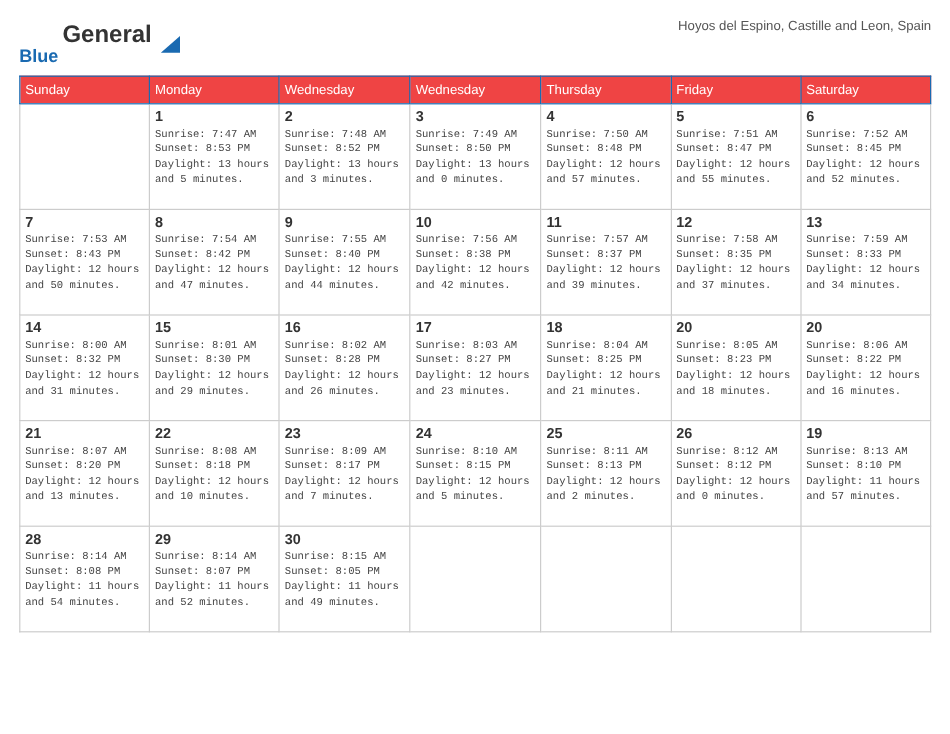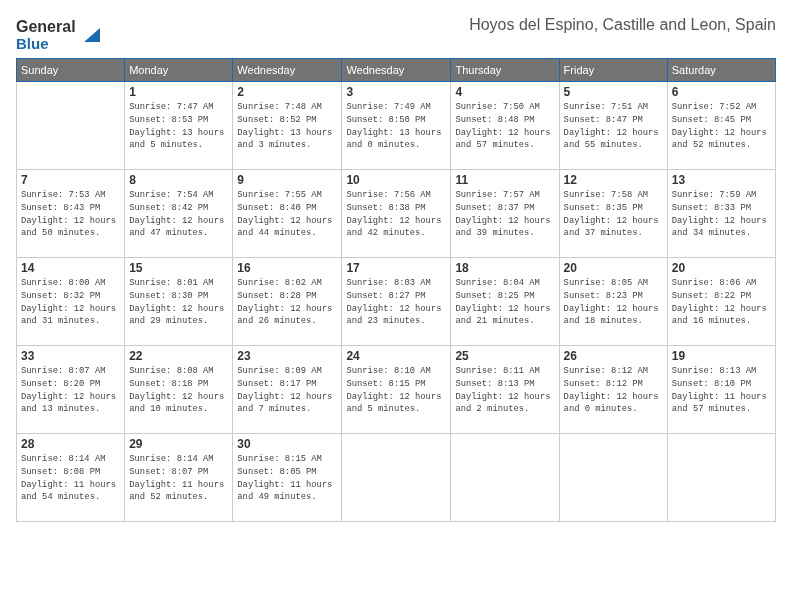--- a/index.html
+++ b/index.html
@@ -26,23 +26,24 @@
       display: flex;
       align-items: center;
       margin-top: 4px;
     }
     .logo-text {
       display: flex;
       flex-direction: column;
       line-height: 1.1;
     }
     .logo-general {
-      font-size: 16px;
+      font-size: 20px;
       font-weight: bold;
       color: #333;
+      margin-left: 36px;
     }
     .logo-blue {
       font-size: 15px;
       font-weight: bold;
       color: #1a6ab1;
     }
     .logo-icon {
       width: 22px;
       height: 22px;
       margin-left: 2px;
@@ -50,31 +51,31 @@
     .title-block {
       text-align: right;
     }
     .month-title {
       font-size: 32px;
       font-weight: normal;
       color: #333;
       line-height: 1.1;
     }
     .location-title {
-      font-size: 16px;
+      font-size: 11px;
       color: #555;
       margin-top: 2px;
     }
     .calendar {
       width: 100%;
       border-collapse: collapse;
       font-size: 9.5px;
     }
     .calendar th {
-      background: #737373;
+      background: #ef4444;
       color: #fff;
       padding: 5px 4px;
       text-align: left;
       font-size: 11px;
       font-weight: normal;
       border: 1px solid #1a6ab1;
     }
     .calendar td {
       border: 1px solid #ccc;
       vertical-align: top;
@@ -215,21 +216,21 @@
             <span class="day-num">20</span>
             <div class="day-info">Sunrise: 8:05 AM<br>Sunset: 8:23 PM<br>Daylight: 12 hours<br>and 18 minutes.</div>
           </td>
           <td>
             <span class="day-num">20</span>
             <div class="day-info">Sunrise: 8:06 AM<br>Sunset: 8:22 PM<br>Daylight: 12 hours<br>and 16 minutes.</div>
           </td>
         </tr>
         <tr>
           <td>
-            <span class="day-num">33</span>
+            <span class="day-num">21</span>
             <div class="day-info">Sunrise: 8:07 AM<br>Sunset: 8:20 PM<br>Daylight: 12 hours<br>and 13 minutes.</div>
           </td>
           <td>
             <span class="day-num">22</span>
             <div class="day-info">Sunrise: 8:08 AM<br>Sunset: 8:18 PM<br>Daylight: 12 hours<br>and 10 minutes.</div>
           </td>
           <td>
             <span class="day-num">23</span>
             <div class="day-info">Sunrise: 8:09 AM<br>Sunset: 8:17 PM<br>Daylight: 12 hours<br>and 7 minutes.</div>
           </td>

